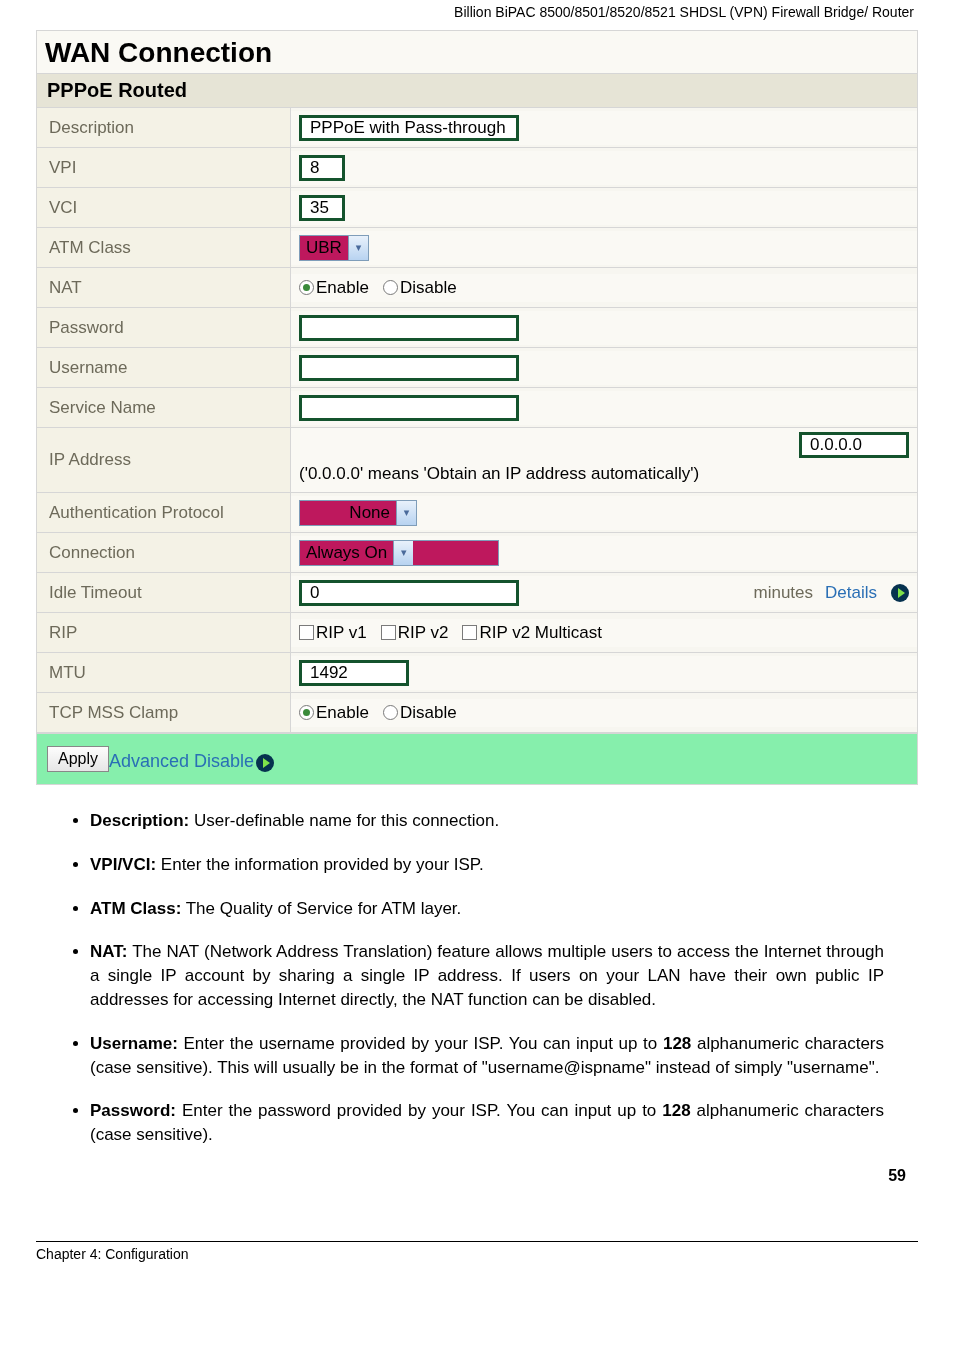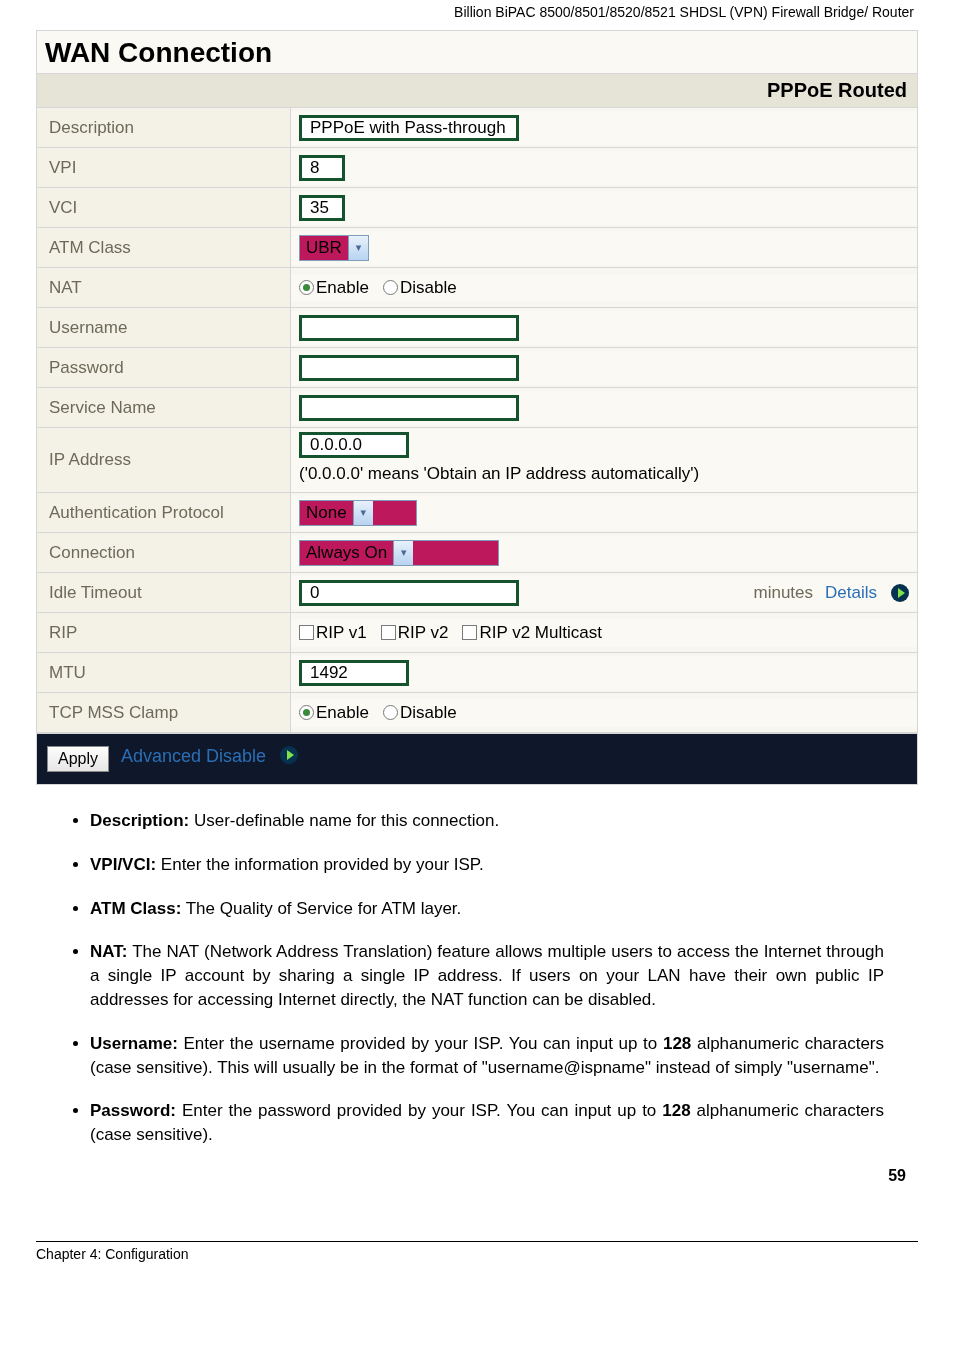--- a/index.html
+++ b/index.html
@@ -34,21 +34,20 @@
     border-bottom: 1px solid #d6d6d6;
     font-family: Arial, sans-serif;
   }
   .panel-subtitle {
     font-size: 20px;
     font-weight: bold;
     color: #000;
     padding: 5px 10px;
     background: #e6e4d6;
     border-bottom: 1px solid #d6d6d6;
-    text-align: right;
   }
   .row {
     display: flex;
     border-bottom: 1px solid #d6d6d6;
     min-height: 40px;
     align-items: center;
   }
   .row:last-of-type { border-bottom: none; }
   .label-cell {
     width: 254px;
@@ -114,22 +113,22 @@
   .radio-circle.filled::after{
     content:""; width:7px; height:7px; background:#3a8a3a; border-radius:50%;
   }
   .checkbox-box{
     width:15px; height:15px; border:1px solid #7a7a7a; background:#fff; display:inline-block;
   }
   .note { width:100%; color:#000; font-size:17px; padding:2px 0 4px 0; }
   .footer-row{
     padding:12px 10px;
     border-top:1px solid #d6d6d6;
-    background:#0f172a;
-    display:flex; align-items:flex-start; gap:12px;
+    background:#86efac;
+    display:flex; align-items:flex-end; 
   }
   .apply-btn{
     border:1px solid #888; background:linear-gradient(#fdfdfd,#e6e6e6);
     font-size:16px; padding:3px 10px; color:#000; font-family:Arial,sans-serif;
   }
   .link-blue{ color:#2a6fb5; font-size:18px; }
   .play-icon{
     display:inline-flex; width:18px; height:18px; border-radius:50%;
     background:#06324f; align-items:center; justify-content:center; margin-left:2px;
   }
@@ -208,52 +207,52 @@
             <span>Enable</span>
           </span>
         <span class="radio">
             <span class="radio-circle"></span>
             <span>Disable</span>
           </span>
       </div>
     </div>
 
     <div class="row">
+      <div class="label-cell">Password</div>
+      <div class="value-cell">
+          <input type="password" class="text-input desc" value="" style="">
+        </div>
+    </div>
+
+    <div class="row">
       <div class="label-cell">Username</div>
       <div class="value-cell">
           <input class="text-input desc" value="" style="">
         </div>
     </div>
 
     <div class="row">
-      <div class="label-cell">Password</div>
-      <div class="value-cell">
-          <input type="password" class="text-input desc" value="" style="">
-        </div>
-    </div>
-
-    <div class="row">
       <div class="label-cell">Service Name</div>
       <div class="value-cell">
           <input class="text-input desc" value="" style="">
         </div>
     </div>
 
     <div class="row">
       <div class="label-cell">IP Address</div>
-      <div class="value-cell" style="align-items:flex-end;">
+      <div class="value-cell" style="flex-direction:column; align-items:flex-end;">
         <input class="text-input med" value="0.0.0.0" style="">
         <div class="note">('0.0.0.0' means 'Obtain an IP address automatically')</div>
       </div>
     </div>
 
     <div class="row">
       <div class="label-cell">Authentication Protocol</div>
       <div class="value-cell">
-        <div class="select-wrap" style="min-width:118px;">
+        <div class="select-wrap" style="min-width:118px;justify-content:flex-end;">
           <span class="sel-text">None</span>
           <span class="sel-btn">▾</span>
         </div>
       </div>
     </div>
 
     <div class="row">
       <div class="label-cell">Connection</div>
       <div class="value-cell">
         <div class="select-wrap" style="min-width:200px;">

